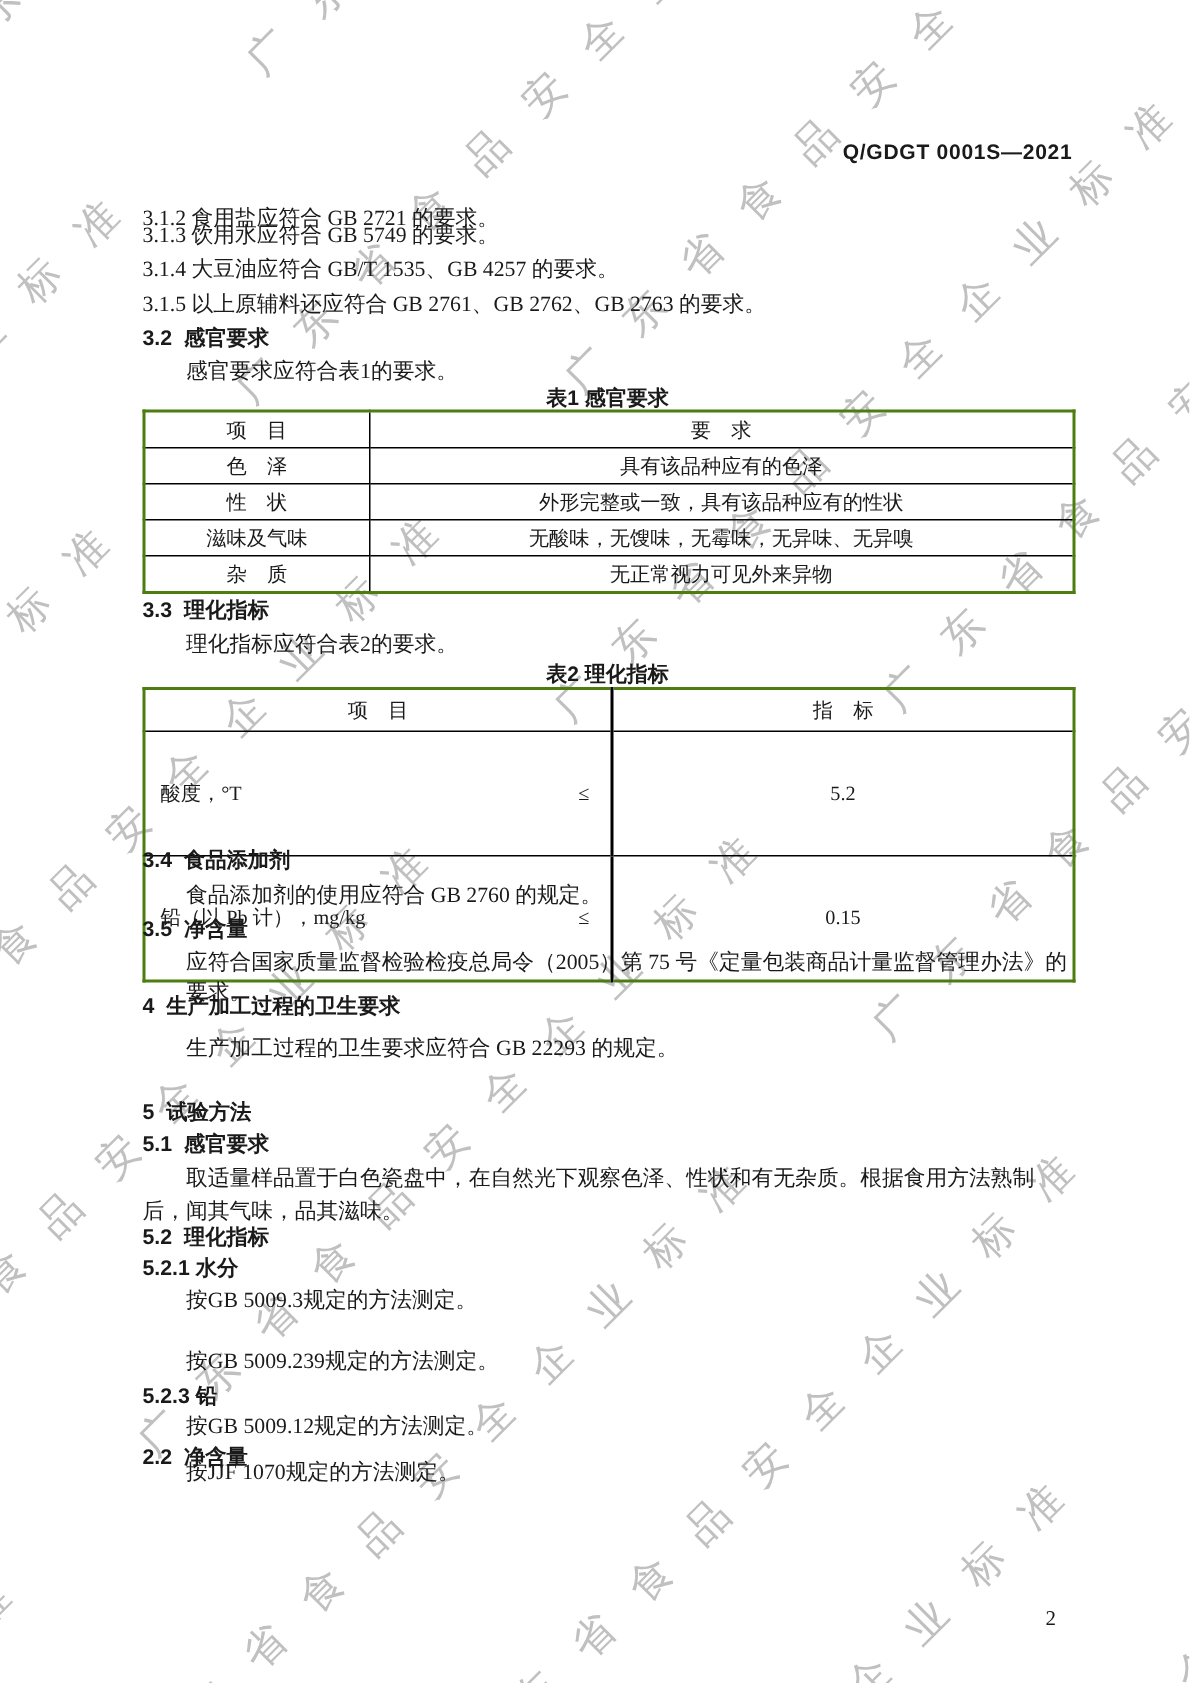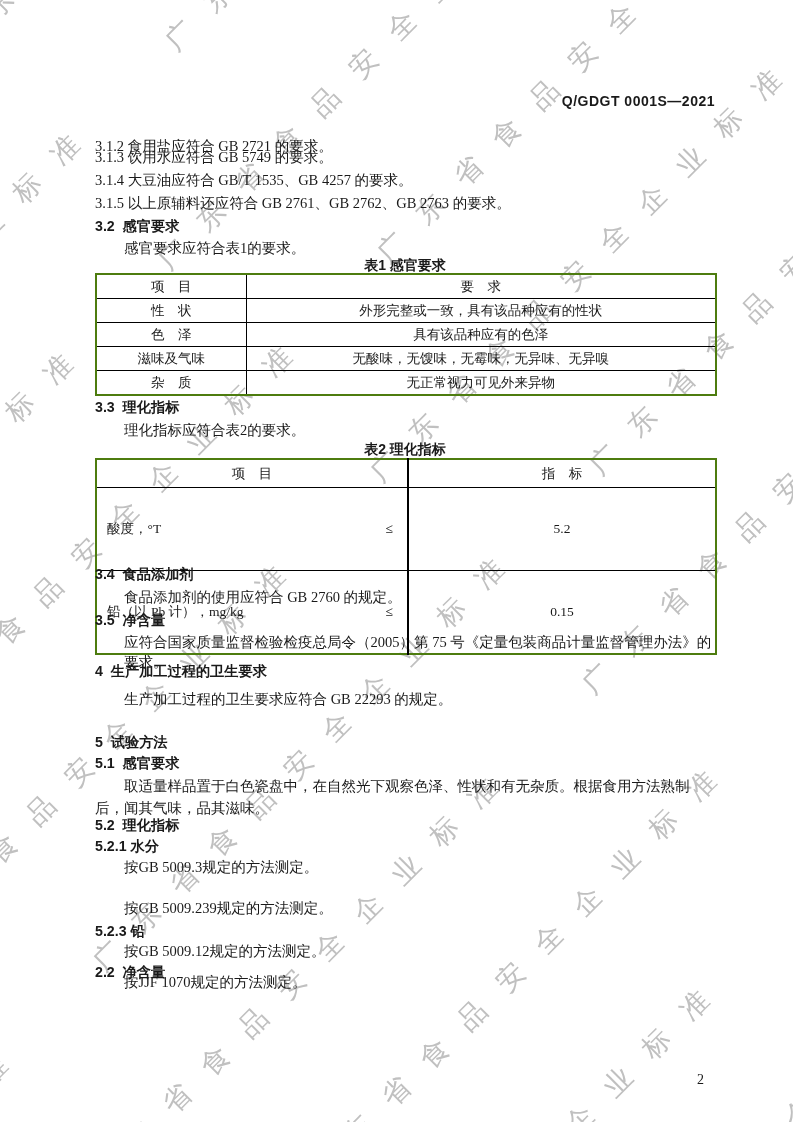--- a/index.html
+++ b/index.html
@@ -95,26 +95,26 @@
       <colgroup>
           <col style="width:150px">
           <col style="width:470px">
         </colgroup>
       <tbody>
           <tr>
         <td>项　目</td>
         <td>要　求</td>
       </tr>
       <tr>
+        <td>色　泽</td>
+        <td>具有该品种应有的色泽</td>
+      </tr>
+      <tr>
         <td>性　状</td>
         <td>外形完整或一致，具有该品种应有的性状</td>
-      </tr>
-      <tr>
-        <td>色　泽</td>
-        <td>具有该品种应有的色泽</td>
       </tr>
       <tr>
         <td>滋味及气味</td>
         <td>无酸味，无馊味，无霉味，无异味、无异嗅</td>
       </tr>
       <tr>
         <td>杂　质</td>
         <td>无正常视力可见外来异物</td>
       </tr>
     </tbody>

